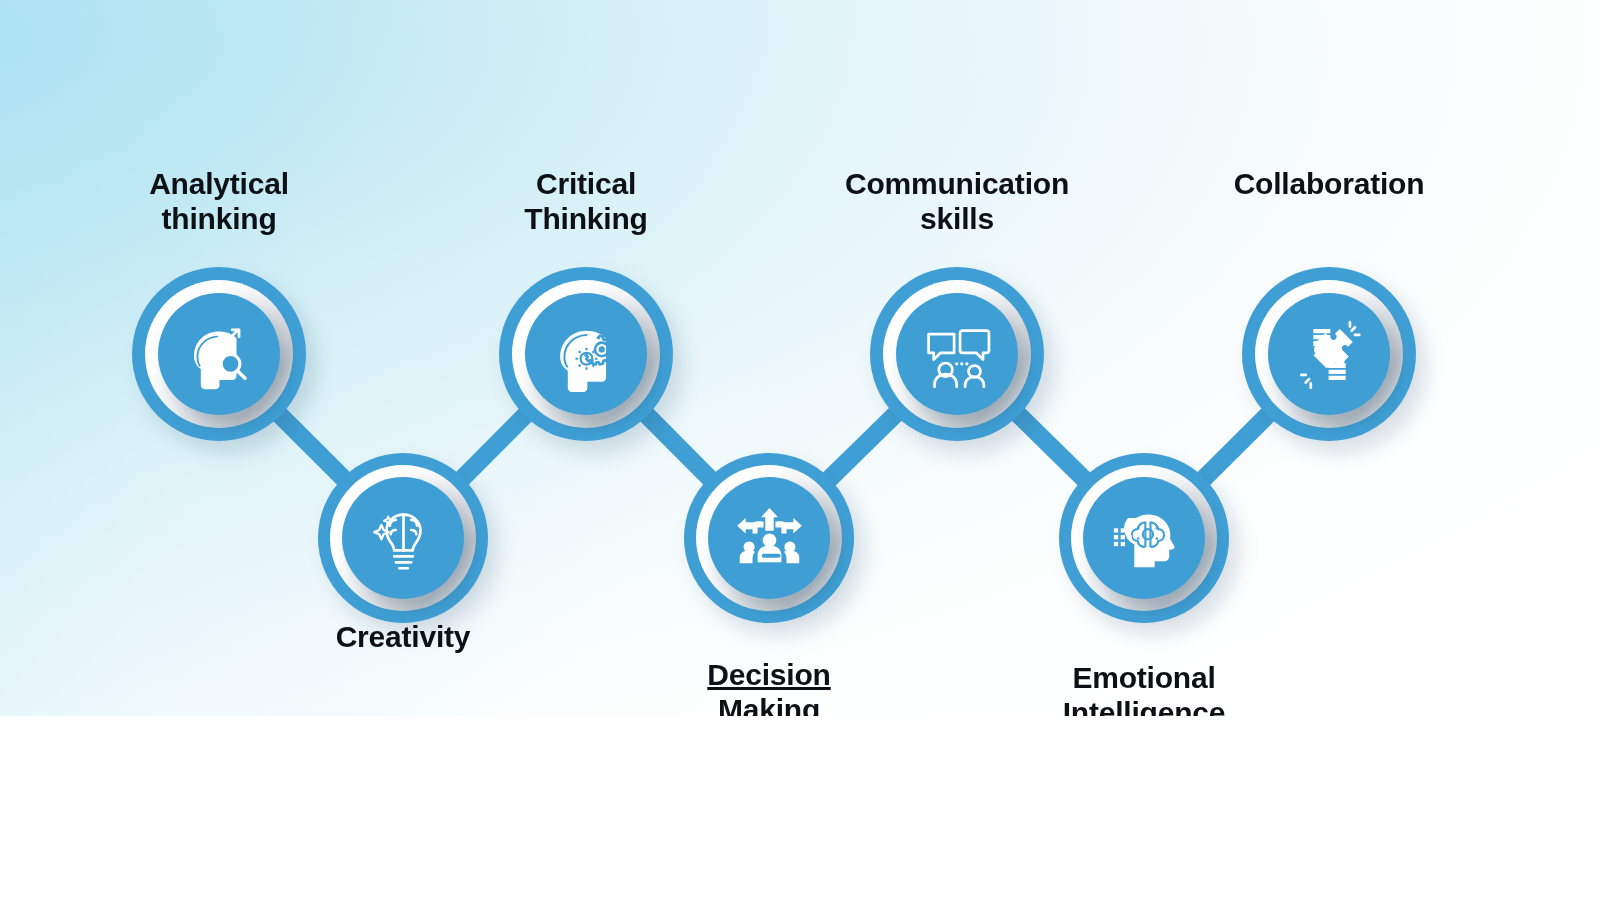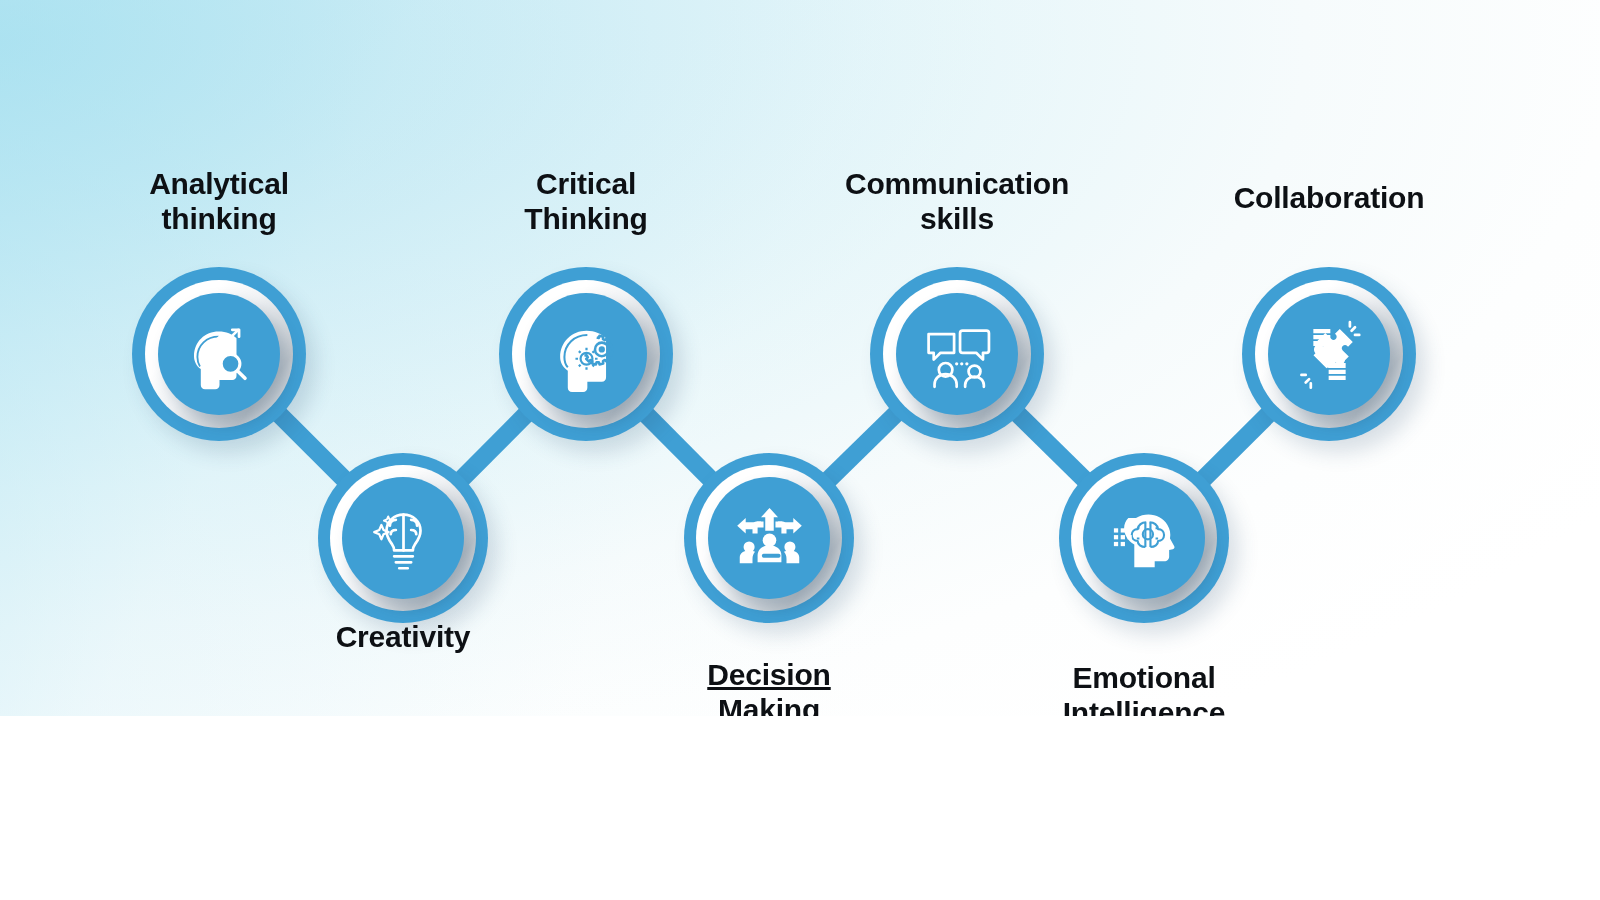--- a/index.html
+++ b/index.html
@@ -256,15 +256,15 @@
 thinking</div>
       <div class="label" style="left: 173px; top: 619px; width: 460px;">Creativity</div>
       <div class="label" style="left: 356px; top: 166px; width: 460px;">Critical
 Thinking</div>
       <div class="label" style="left: 539px; top: 657px; width: 460px; text-decoration: underline;">Decision
 Making</div>
       <div class="label" style="left: 727px; top: 166px; width: 460px;">Communication
 skills</div>
       <div class="label" style="left: 914px; top: 660px; width: 460px;">Emotional
 Intelligence</div>
-      <div class="label" style="left: 1099px; top: 180px; width: 460px;">Collaboration</div>
+      <div class="label" style="left: 1099px; top: 166px; width: 460px;">Collaboration</div>
     </div>
 </div>
 
 </body></html>

